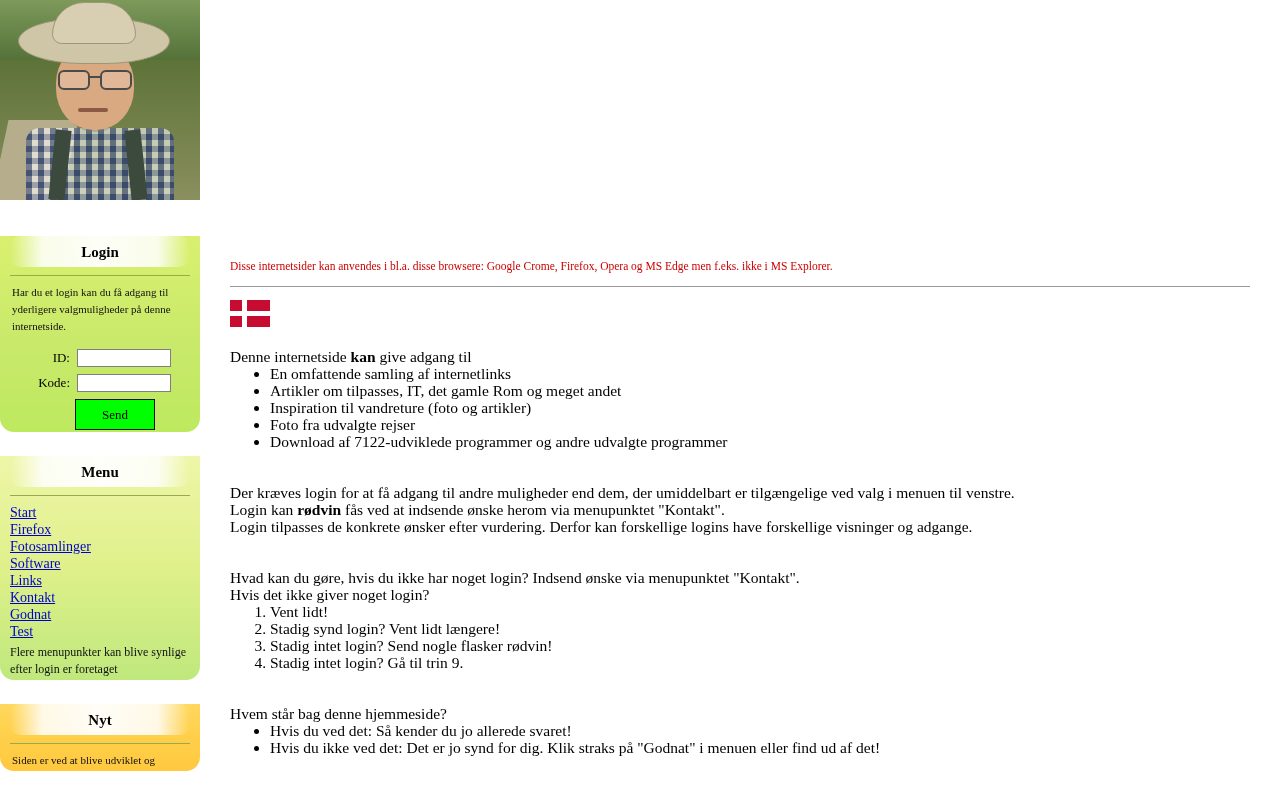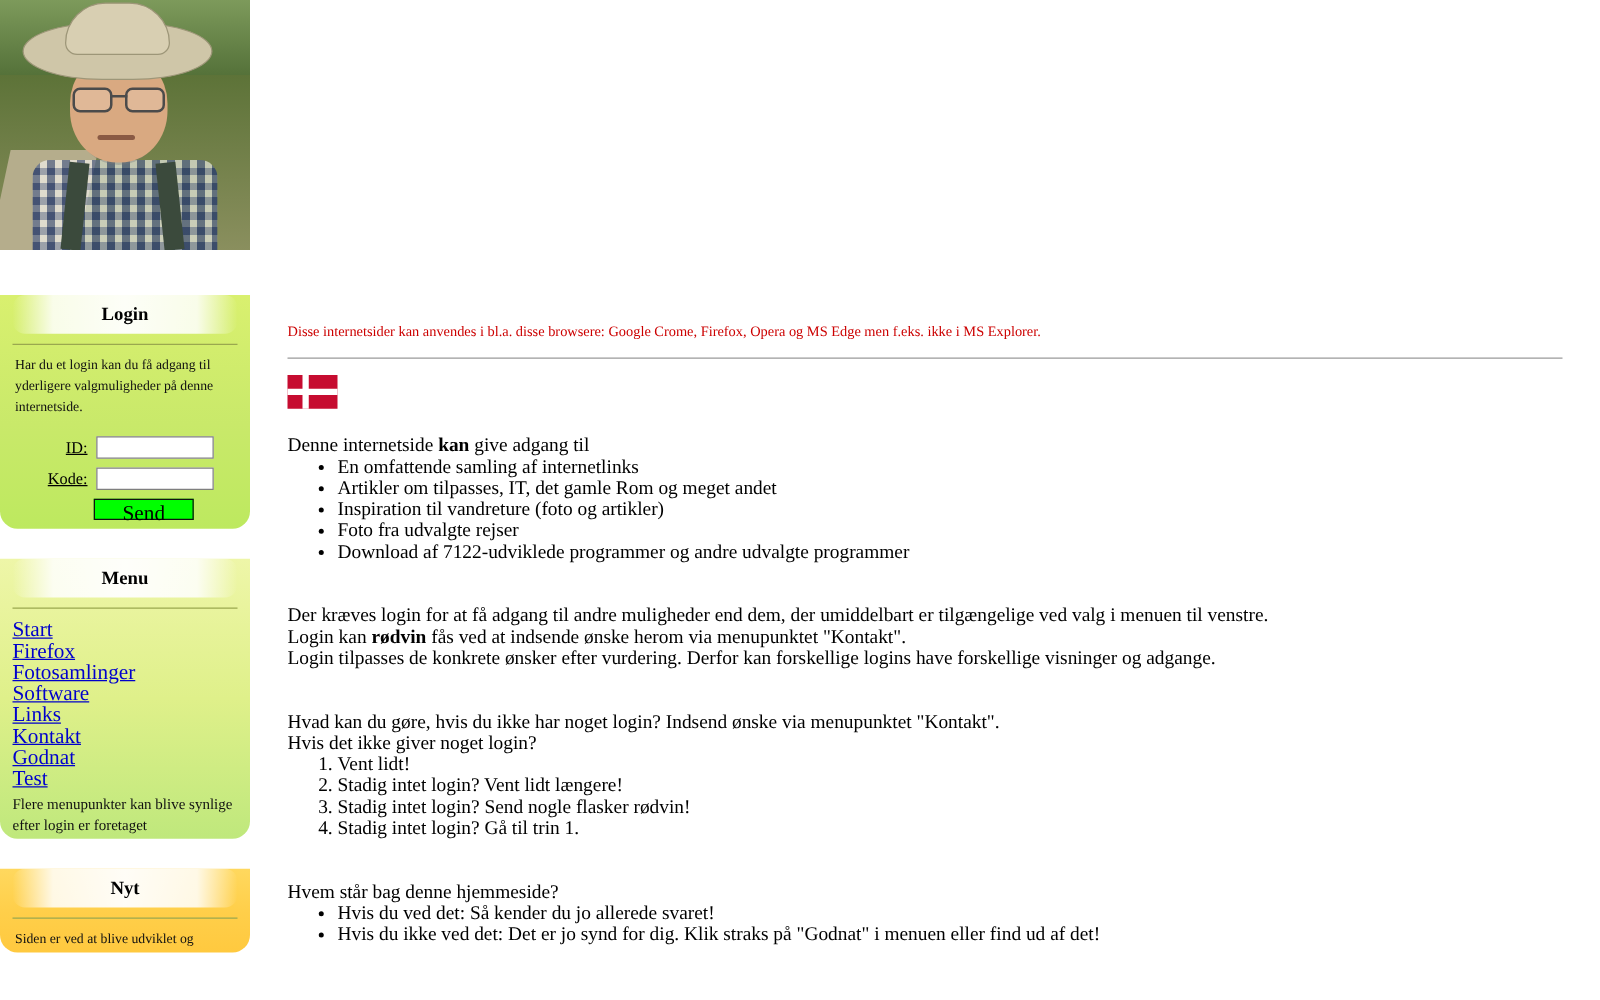--- a/index.html
+++ b/index.html
@@ -133,21 +133,20 @@
 
   
   .login-form {
     margin-top: 14px;
     padding: 0 10px;
   }
   .form-row {
     display: flex;
     align-items: center;
     margin-bottom: 7px;
-    text-decoration: underline;
   }
   .form-label {
     width: 60px;
     text-align: right;
     padding-right: 7px;
     font-size: 13px;
     color: #000;
   }
   .form-input {
     width: 88px;
@@ -158,37 +157,37 @@
     font-size: 12px;
     padding: 0 2px;
   }
   .send-wrap {
     text-align: center;
     padding-left: 30px;
     margin-top: 7px;
   }
   .send-button {
     width: 80px;
-    height: 17px;
+    height: 31px;
     background: #00ff00;
     border: 1px solid #111;
     font-family: "Liberation Serif", serif;
-    font-size: 17px;
+    font-size: 13px;
     color: #000;
     cursor: pointer;
   }
 
   
   .menu-list {
     padding: 0 10px;
   }
   .menu-link {
     display: block;
     color: #0000cc;
-    font-size: 17px;
+    font-size: 14px;
     line-height: 17px;
     padding: 0;
   }
   .menu-note {
     font-size: 12px;
     line-height: 17px;
     color: #111;
     padding: 4px 10px 0 10px;
   }
 
@@ -340,23 +339,23 @@
       <span>Login kan </span><b>rødvin</b><span> fås ved at indsende ønske herom via menupunktet "Kontakt".</span>
     </p>
     <p class="body-text">Login tilpasses de konkrete ønsker efter vurdering. Derfor kan forskellige logins have forskellige visninger og adgange.</p>
   </div>
 
   <div class="para-block2">
     <p class="body-text">Hvad kan du gøre, hvis du ikke har noget login? Indsend ønske via menupunktet "Kontakt".</p>
     <p class="body-text">Hvis det ikke giver noget login?</p>
     <ol class="numbers">
       <li>Vent lidt!</li>
-      <li>Stadig intet login? Vent lidt længere!</li>
+      <li>Stadig synd login? Vent lidt længere!</li>
       <li>Stadig intet login? Send nogle flasker rødvin!</li>
-      <li>Stadig intet login? Gå til trin 1.</li>
+      <li>Stadig intet login? Gå til trin 9.</li>
     </ol>
   </div>
 
   <div class="para-block3">
     <p class="body-text">Hvem står bag denne hjemmeside?</p>
     <ul class="bullets">
       <li>Hvis du ved det: Så kender du jo allerede svaret!</li>
       <li>Hvis du ikke ved det: Det er jo synd for dig. Klik straks på "Godnat" i menuen eller find ud af det!</li>
     </ul>
   </div>

